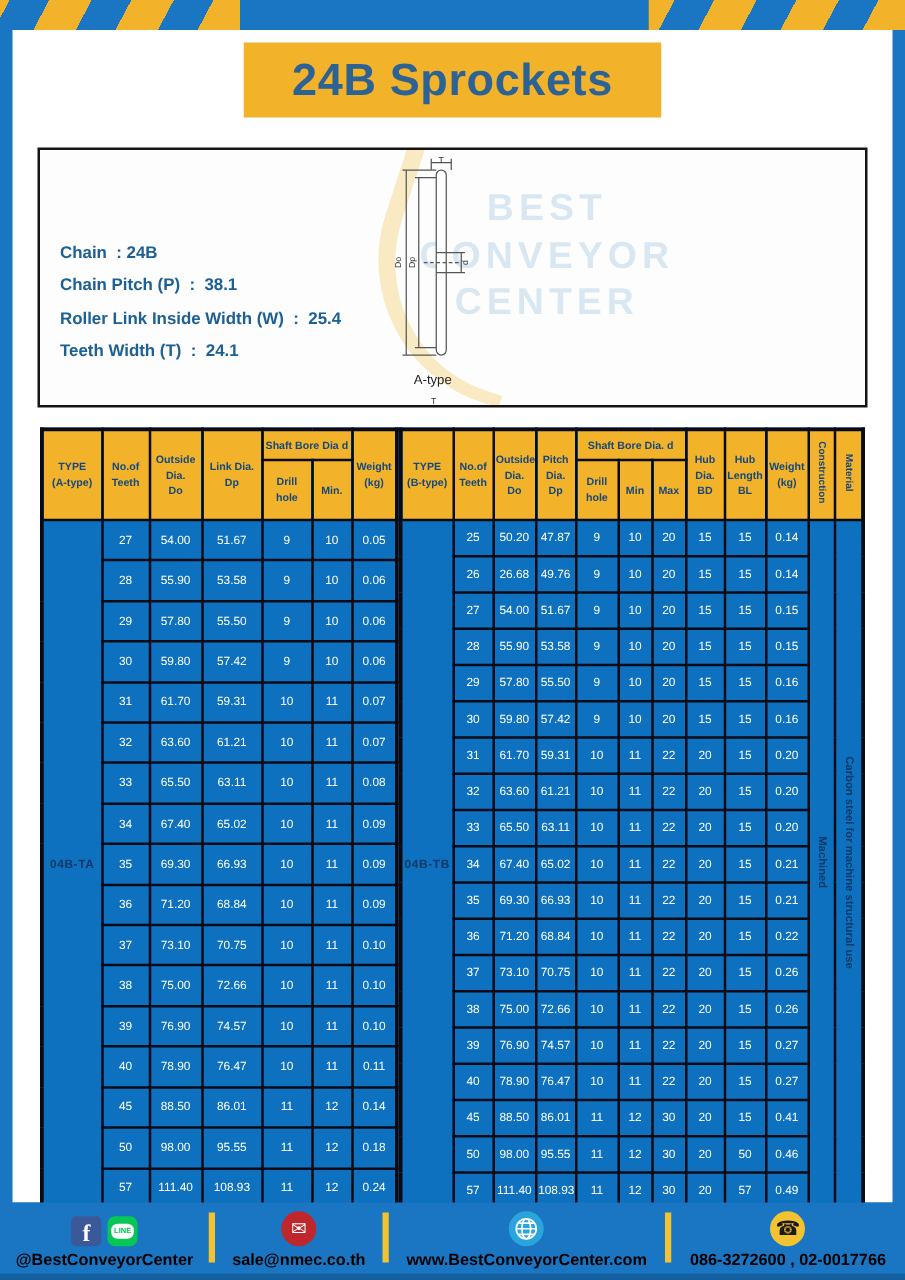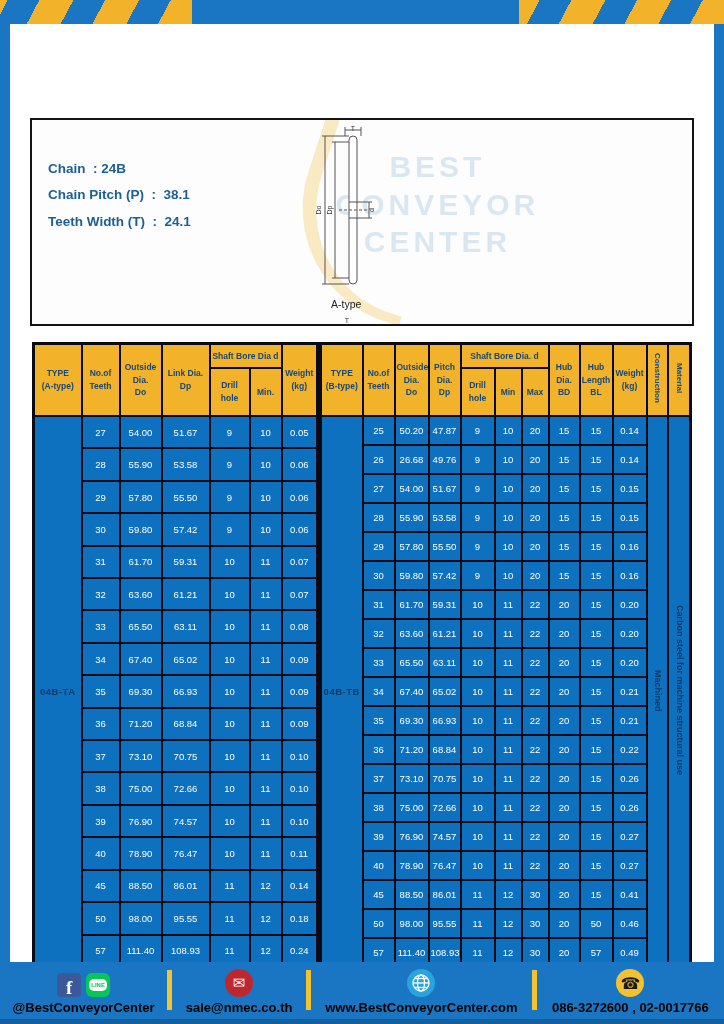--- a/index.html
+++ b/index.html
@@ -16,21 +16,21 @@
   .sheet{position:absolute;left:10px;right:10px;top:24px;bottom:62px;background:#ffffff;}
 
   
   .banner{position:absolute;left:50%;transform:translateX(-50%);top:10px;width:334px;height:60px;
     background:#f2b22a;display:flex;align-items:center;justify-content:center;}
   .banner h1{margin:0;font-size:36px;font-weight:bold;color:#2d6394;letter-spacing:.5px;}
 
   
   .info-box{position:absolute;left:20px;top:94px;width:660px;height:204px;border:2px solid #141414;
     background:#fdfdfd;display:flex;overflow:hidden;}
-  .specs{width:42%;padding:36px 0 0 16px;box-sizing:border-box;position:relative;z-index:2;}
+  .specs{width:42%;padding:36px 0 0 16px;box-sizing:border-box;position:relative;z-index:2;margin-top:33px;}
   .specs div{font-size:13.5px;font-weight:bold;color:#1d6094;line-height:1.95;white-space:pre;}
   .diagrams{width:58%;display:flex;align-items:flex-start;justify-content:space-between;padding:4px 8px 0 0;box-sizing:border-box;position:relative;z-index:2;flex-direction:column;}
   .figure{display:flex;flex-direction:column;align-items:center;}
   .figure svg{display:block;}
   .caption{font-size:10.5px;color:#222;margin-top:2px;white-space:nowrap;}
   .dim-label{font-size:7px;fill:#333;}
   .watermark{position:absolute;left:46%;top:28px;z-index:1;opacity:.28;color:#7fb2da;
     font-weight:bold;font-size:30px;letter-spacing:4px;line-height:1.25;text-align:center;}
   .wm-swoosh{position:absolute;left:40%;top:10px;width:120px;height:170px;z-index:0;opacity:.5;
     border-left:14px solid #f6d98d;border-bottom:10px solid #f6d98d;border-radius:0 0 0 120px;transform:rotate(18deg);}
@@ -76,32 +76,36 @@
 
 <div class="page">
 
   <div class="top-band">
     <div class="hazard left"></div>
     <div class="hazard right"></div>
   </div>
 
   <div class="sheet">
 
+    <div class="banner">
+      <h1>24B Sprockets</h1>
+    </div>
 
     <div class="info-box">
       <div class="wm-swoosh"></div>
       <div class="watermark">
         <div>BEST</div>
         <div>CONVEYOR</div>
         <div>CENTER</div>
       </div>
 
       <div class="specs">
         <div>Chain  : 24B</div>
         <div>Chain Pitch (P)  :  38.1</div>
+        <div>Roller Link Inside Width (W)  :  25.4</div>
         <div>Teeth Width (T)  :  24.1</div>
       </div>
 
       <div class="diagrams">
 
         <div class="figure">
           <svg width="74" height="172" viewBox="0 0 74 172">
             <g stroke="#555" stroke-width="1" fill="none">
               <rect x="40" y="12" width="8" height="148" rx="4" fill="#fff"></rect>
               <line x1="40" y1="78" x2="48" y2="78"></line>

